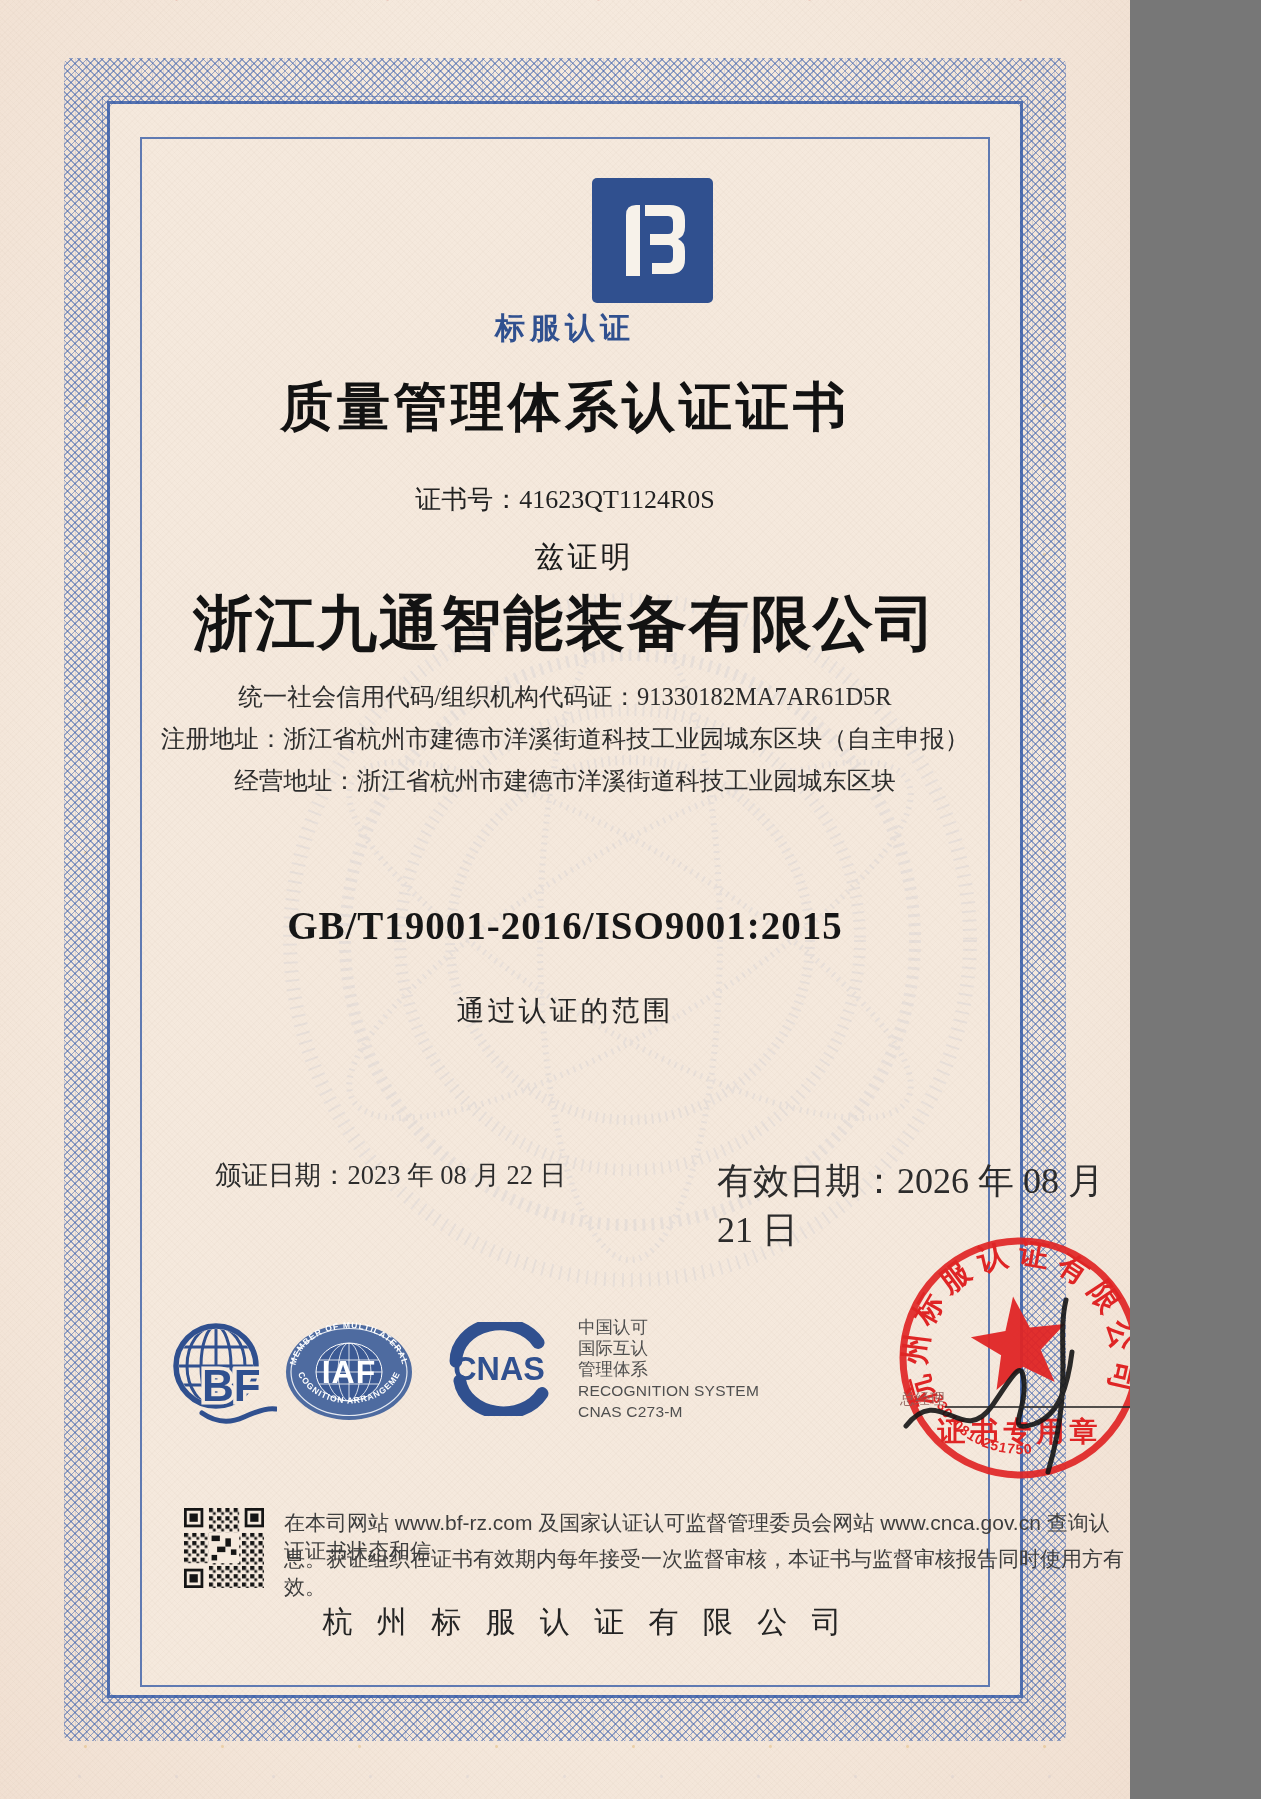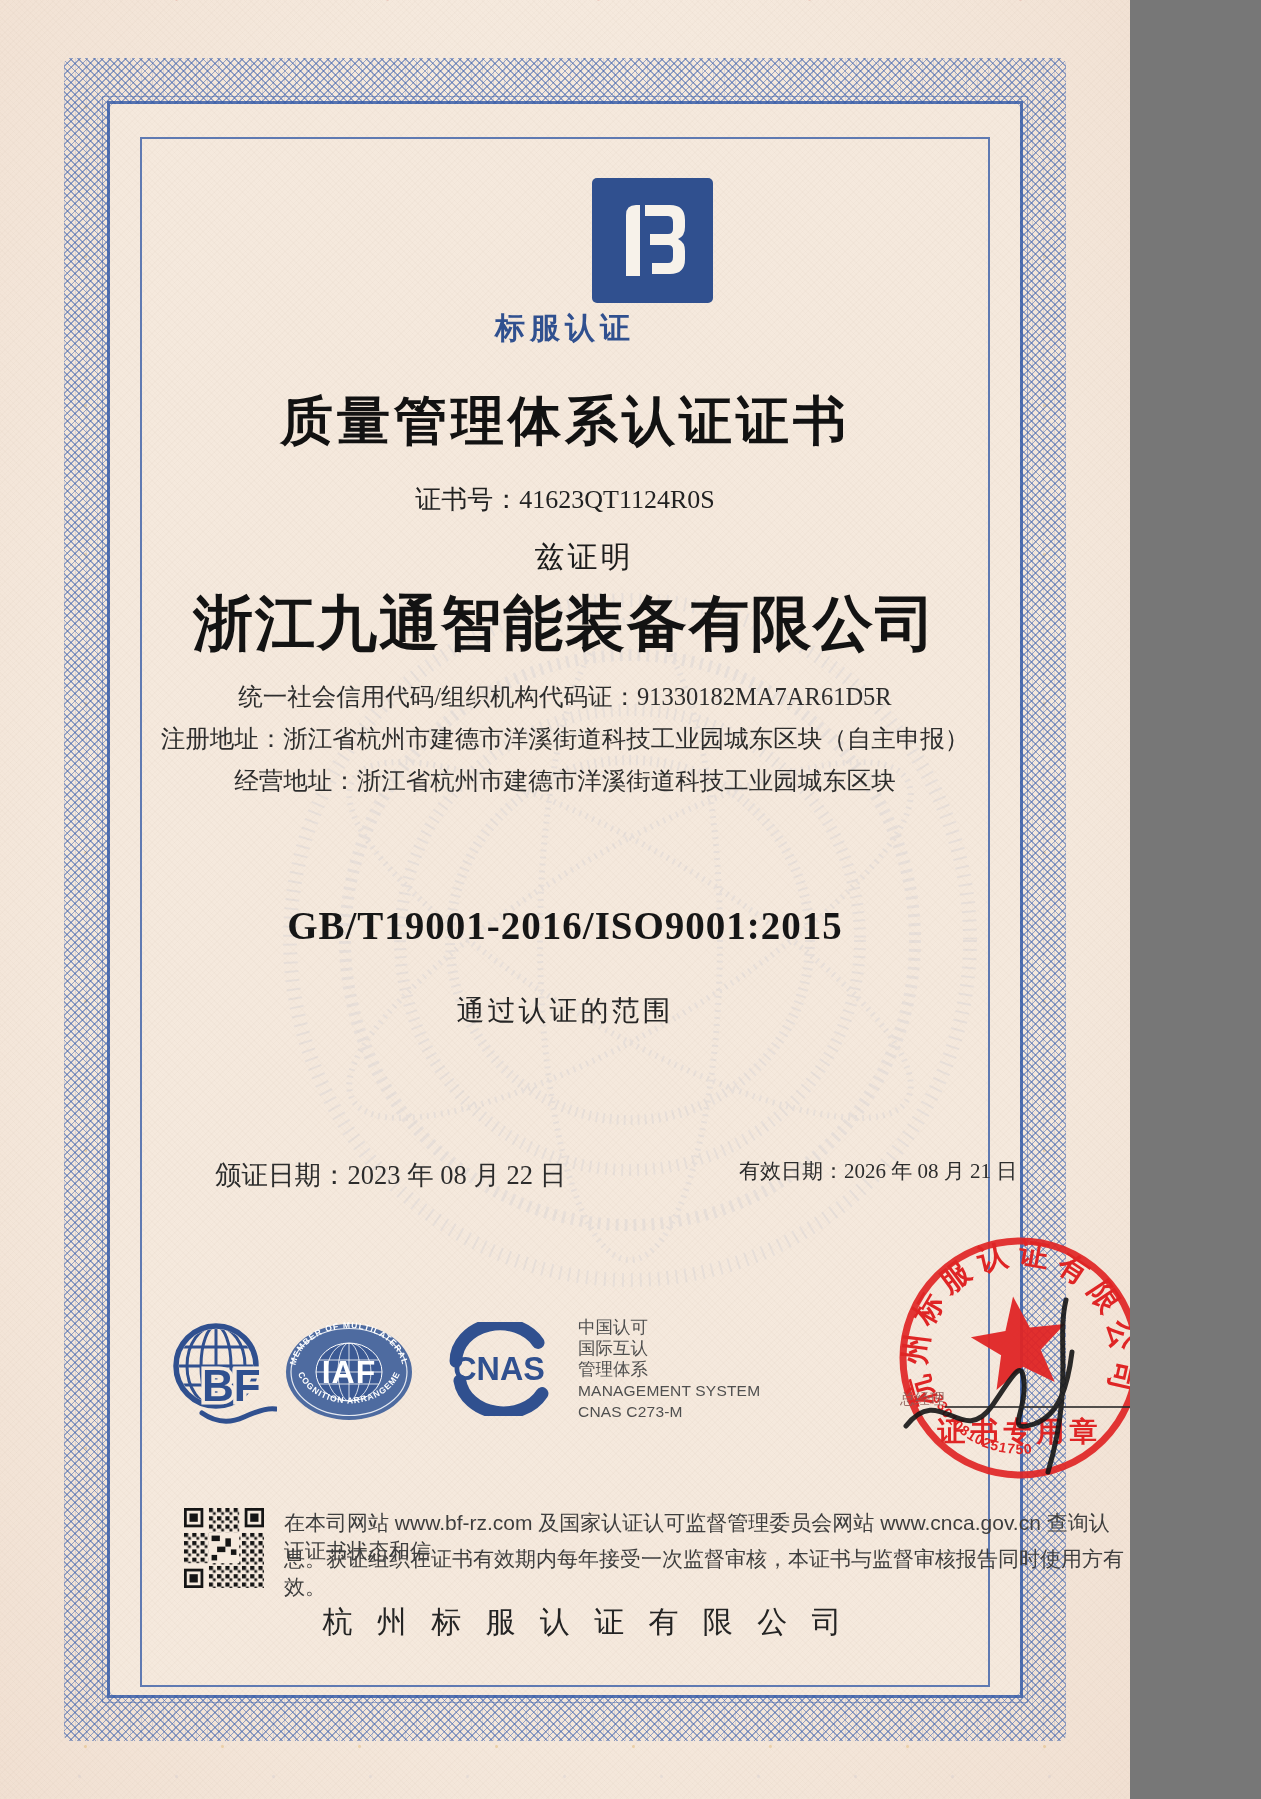--- a/index.html
+++ b/index.html
@@ -36,33 +36,33 @@
   .line-frame{position:absolute;inset:101px 107px;border:3px solid rgba(58,94,168,.85);}
   .line-frame2{position:absolute;inset:96px 102px;border:1px solid rgba(58,94,168,.45);}
   .inner-frame{position:absolute;top:137px;left:140px;right:140px;bottom:112px;
     border:2px solid rgba(58,94,168,.8);}
 
   .watermark{position:absolute;left:130px;top:470px;opacity:.10;}
 
   
   .issuer-logo{left:592px;top:178px;}
   .issuer-name{top:308px;font-size:30px;font-weight:700;color:#30508f;letter-spacing:5px;}
-  .title{top:372px;font-size:53px;font-weight:900;letter-spacing:4px;color:#121212;margin-top:14px;}
+  .title{top:372px;font-size:53px;font-weight:900;letter-spacing:4px;color:#121212;}
   .cert-no{top:482px;font-size:26px;color:#222;}
   .attest{top:537px;font-size:30px;letter-spacing:3px;color:#1b1b1b;padding-left:38px;}
   .company{top:584px;font-size:60px;font-weight:600;letter-spacing:2px;color:#131313;}
   .credit{top:680px;font-size:24.5px;color:#2d2d2d;}
   .reg{top:722px;font-size:24.5px;color:#2d2d2d;}
   .biz{top:764px;font-size:24.5px;color:#2d2d2d;}
   .std-label{top:860px;font-size:31px;font-weight:800;letter-spacing:2px;color:#101010;}
   .std-value{top:903px;font-size:39px;font-weight:600;letter-spacing:1px;color:#161616;}
   .scope-label{top:992px;font-size:28px;letter-spacing:3px;color:#262626;}
   .scope{top:1034px;font-size:30px;letter-spacing:3px;color:#222;}
   .date-left{left:215px;top:1157px;font-size:26.5px;color:#2c2c2c;}
-  .date-right{left:739px;top:1157px;font-size:21px;color:#2c2c2c;text-align:right;}
+  .date-right{left:717px;top:1157px;font-size:36px;color:#2c2c2c;}
 
   
   .bf-logo{left:172px;top:1316px;}
   .iaf-logo{left:284px;top:1322px;}
   .cnas-logo{left:440px;top:1322px;}
   .acc-text{left:578px;top:1317px;color:#4f4f4f;}
   .acc-text .zh{font-size:17.5px;line-height:21px;}
   .acc-text .en{font-size:15.5px;line-height:21px;letter-spacing:.2px;}
 
   
@@ -177,21 +177,21 @@
   <svg class="abs cnas-logo" width="118" height="94" viewBox="0 0 120 96">
     <path d="M 16 40 A 45 38 0 0 1 100 21" fill="none" stroke="#30508f" stroke-width="13" stroke-linecap="round"></path>
     <path d="M 20 60 A 45 38 0 0 0 104 73" fill="none" stroke="#30508f" stroke-width="13" stroke-linecap="round"></path>
     <text x="60" y="59" font-size="33" font-weight="900" fill="#30508f" text-anchor="middle" font-family="Liberation Sans, sans-serif">CNAS</text>
   </svg>
 
   <div class="abs acc-text">
     <div class="zh">中国认可</div>
     <div class="zh">国际互认</div>
     <div class="zh">管理体系</div>
-    <div class="en">MANAGEMENT SYSTEM</div>
+    <div class="en">RECOGNITION SYSTEM</div>
     <div class="en">CNAS C273-M</div>
   </div>
 
   <svg class="abs stamp" width="248" height="248" viewBox="0 0 248 248">
     <defs>
       <path id="stampArc" d="M 42.6 171 A 94 94 0 1 1 205.4 171"></path>
       <path id="stampNum" d="M 33.8 156.8 A 96 96 0 0 0 214.2 156.8"></path>
     </defs>
     <circle cx="124" cy="124" r="117" fill="none" stroke="#df2525" stroke-width="7" opacity=".92"></circle>
     <path d="M 124 62 L 111.7 95 L 76.5 96.5 L 104 118.5 L 94.6 152.4 L 124 133 L 153.4 152.4 L 144 118.5 L 171.5 96.5 L 136.3 95 Z" fill="#df2525" opacity=".95" transform="rotate(-8 124 112)"></path>

